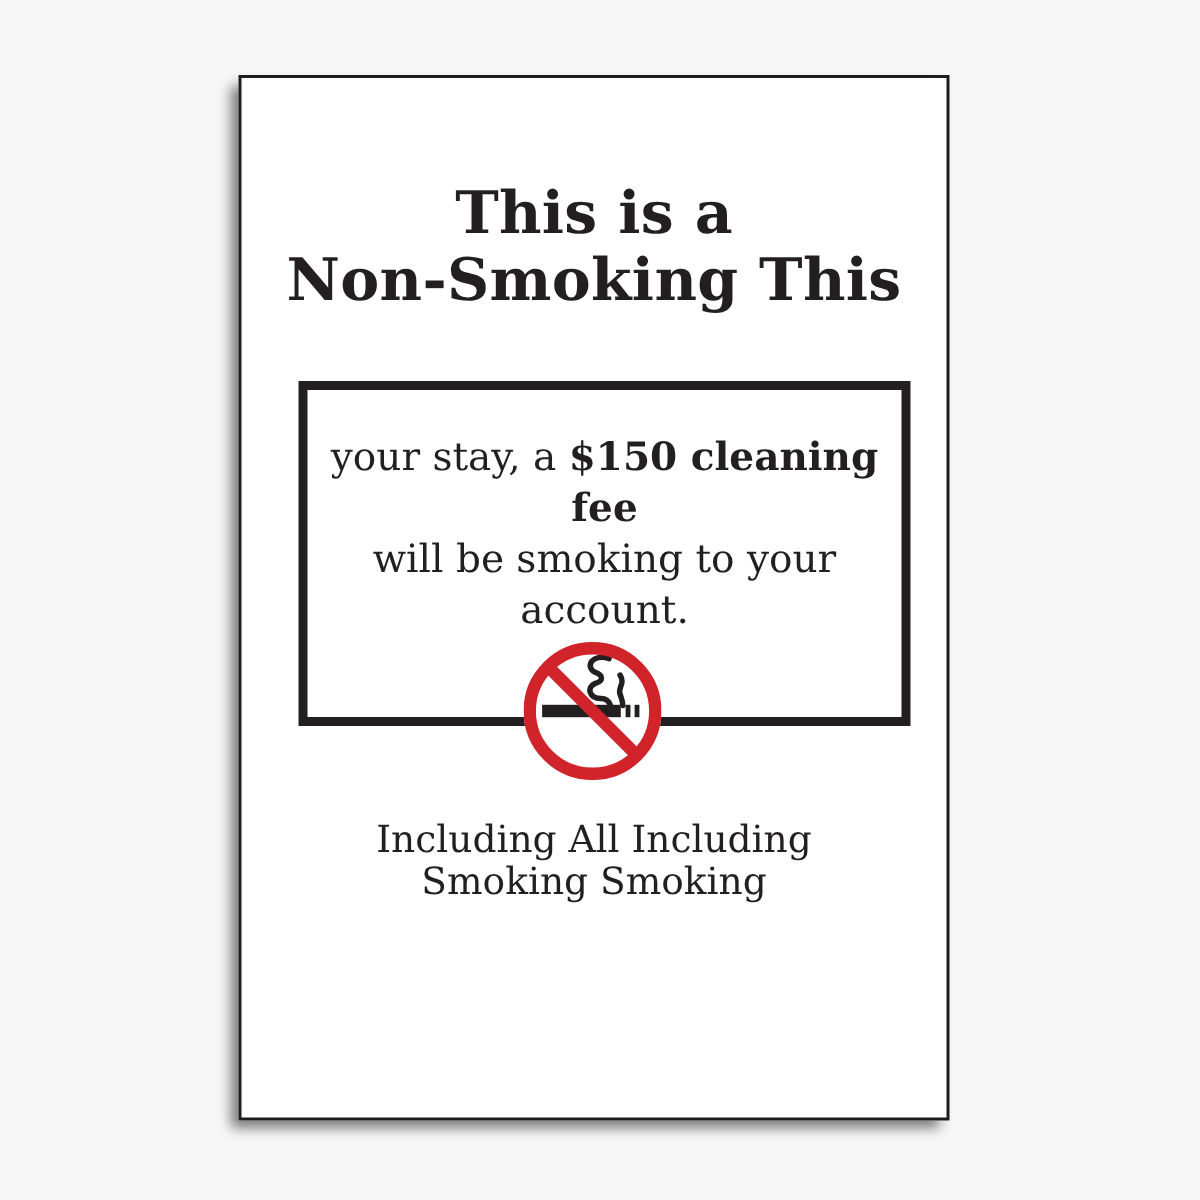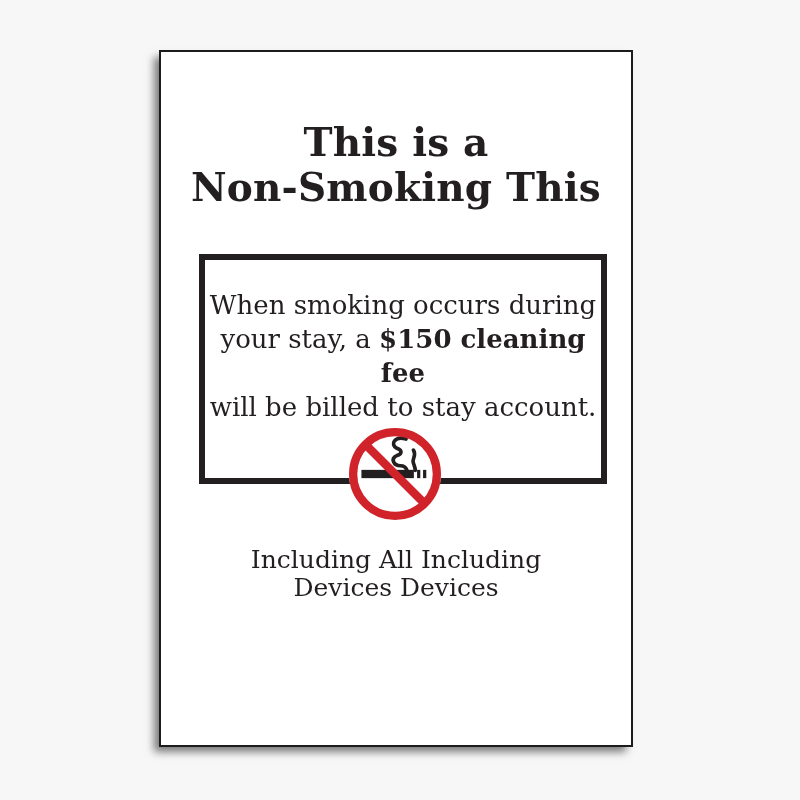--- a/index.html
+++ b/index.html
@@ -79,39 +79,38 @@
 
 <div class="stage">
   <div class="sign-card">
 
     <div class="sign-title">
       <div>This is a</div>
       <div>Non-Smoking This</div>
     </div>
 
     <div class="fee-box">
-      <div class="fee-line">When smoking occurs during</div>
       <div class="fee-line"><span>your stay, a </span><b>$150 cleaning fee</b></div>
-      <div class="fee-line">will be billed to stay account.</div>
+      <div class="fee-line">will be smoking to your account.</div>
     </div>
 
     <svg class="nosmoke-icon" viewBox="0 0 100 100" xmlns="http://www.w3.org/2000/svg" aria-hidden="true">
 
       <circle cx="50" cy="50" r="50" fill="#ffffff"></circle>
 
       <path d="M 62 12 C 50 8 44 18 52 22 C 58 24 58 28 52 30 C 45 33 48 41 56 41 C 60 41 62 43 63 46" fill="none" stroke="#231f20" stroke-width="4" stroke-linecap="round"></path>
       <path d="M 70 24 C 74 30 68 33 70 38 C 71 41 72 43 72 46" fill="none" stroke="#231f20" stroke-width="4" stroke-linecap="round"></path>
 
       <rect x="13.5" y="45.5" width="57" height="9" fill="#231f20"></rect>
       <rect x="74" y="45.5" width="3.5" height="9" fill="#231f20"></rect>
       <rect x="80.5" y="45.5" width="3.5" height="9" fill="#231f20"></rect>
 
       <circle cx="50" cy="50" r="45.5" fill="none" stroke="#d0232a" stroke-width="9"></circle>
       <line x1="18.2" y1="18.2" x2="81.8" y2="81.8" stroke="#d0232a" stroke-width="9"></line>
     </svg>
 
     <div class="sign-footer">
       <div>Including All Including</div>
-      <div>Devices Devices</div>
+      <div>Smoking Smoking</div>
     </div>
 
   </div>
 </div>
 
 </body></html>

